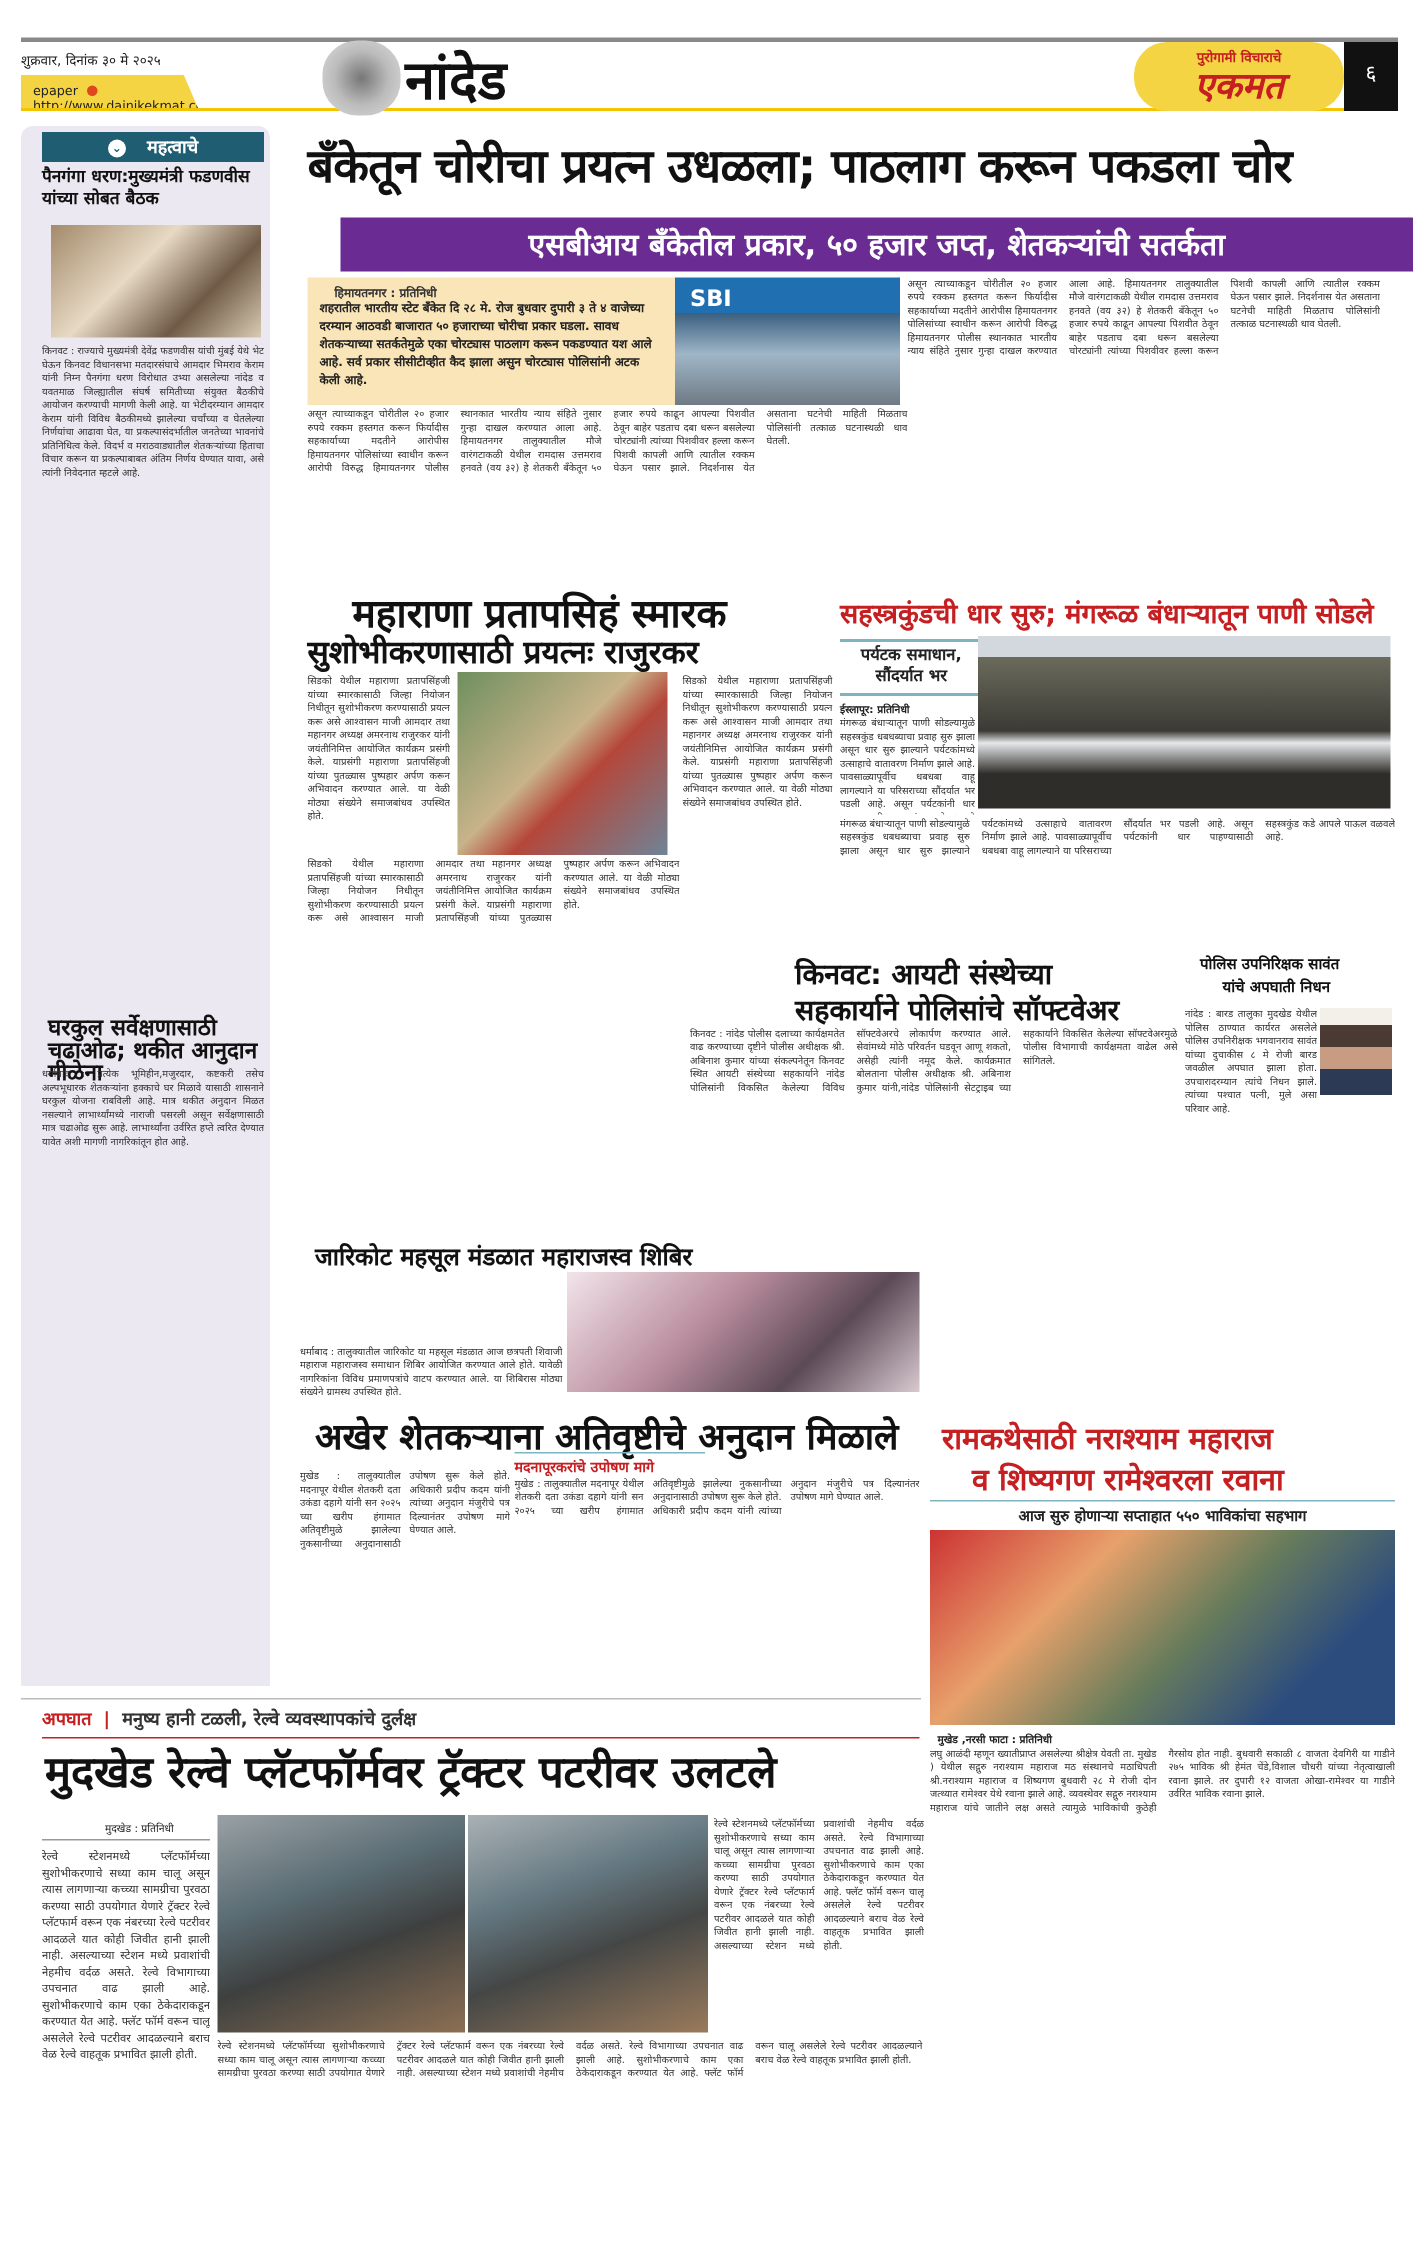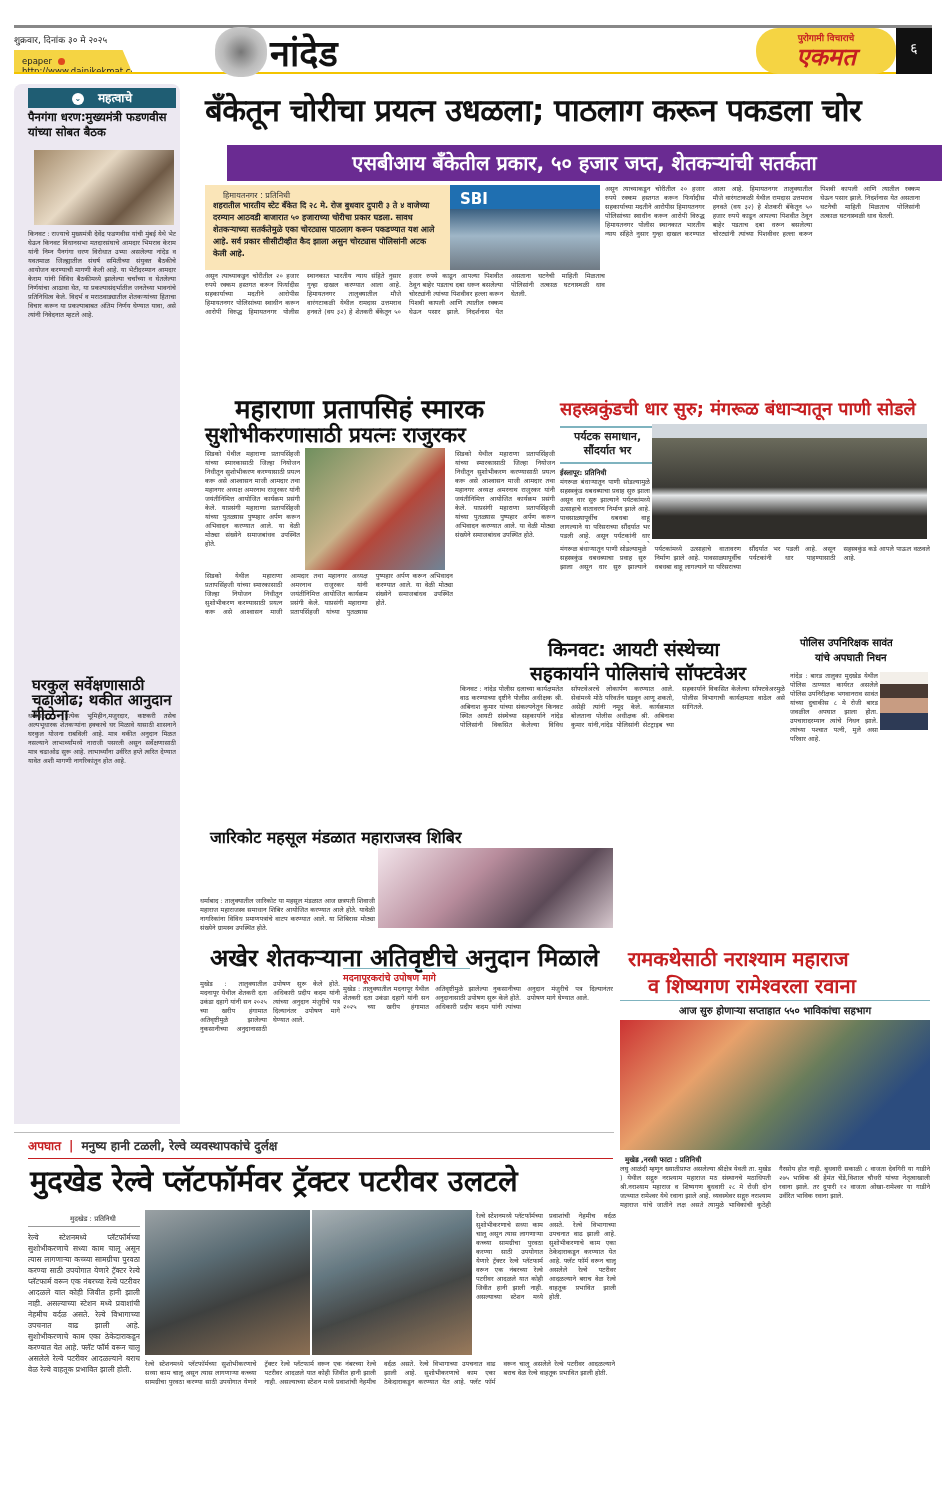--- a/index.html
+++ b/index.html
@@ -20,21 +20,21 @@
   .sidebar { left: 14px; top: 84px; width: 166px; height: 1040px; background: #ece8f1; border-radius: 8px 8px 0 0; }
   .side-head { left: 28px; top: 88px; width: 148px; height: 20px; background: #1f5d73; color: #fff; font-size: 12px; font-weight: bold; text-align: center; line-height: 20px; }
   .side-title { left: 28px; top: 110px; width: 150px; font-size: 11.5px; font-weight: bold; line-height: 15px; color: #111; }
   .side-photo { left: 34px; top: 150px; width: 140px; height: 75px; background: linear-gradient(135deg,#a38a6a,#e7d9c4 40%,#6f5a46 70%,#d9cbb3); }
   .body-text { font-size: 6.5px; line-height: 9px; color: #333; text-align: justify; overflow: hidden; }
   .side-sub { left: 32px; top: 678px; width: 150px; font-size: 15px; font-weight: bold; line-height: 15px; color: #111; }
 
   .h1 { left: 205px; top: 88px; width: 720px; font-size: 31px; font-weight: bold; color: #111; letter-spacing: -0.5px; white-space: nowrap;}
   .sbi-bar { left: 205px; top: 145px; width: 715px; height: 36px; background: #6a2b92; color: #fff; font-size: 20px; font-weight: bold; text-align: center; line-height: 36px; margin-left: 22px; }
   .lead-box { left: 205px; top: 185px; width: 245px; height: 85px; background: #fae5b8; padding: 4px 8px; }
-  .lead-box .by { font-size: 8px; font-weight: normal; color: #333; padding-left: 10px; }
+  .lead-box .by { font-size: 8px; font-weight: bold; color: #333; padding-left: 10px; }
   .lead-box .txt { font-size: 8px; font-weight: bold; line-height: 12px; color: #222; }
   .sbi-photo { left: 450px; top: 185px; width: 150px; height: 85px; background: linear-gradient(180deg,#1f6fb1 0 28%, #3a5f80 28%, #9fb6c7 60%, #6f7a84); }
   .sbi-photo .logo { position:absolute; left: 10px; top: 5px; color:#fff; font-weight:bold; font-size: 15px; }
 
   .h2 { font-weight: bold; color: #111; white-space: nowrap; }
   .red { color: #c61f21; }
   .photo { background: linear-gradient(135deg, #6f8f5e, #c8b38a 45%, #b5473a 60%, #6f8497); }
   .falls { background: linear-gradient(180deg, #d2d8de 0 12%, #6b6b5c 12%, #3b3a35 55%, #e6e8ea 62%, #2f2d29 80%); }
   .track { background: linear-gradient(160deg, #9aa1a4, #5a6c74 35%, #3e403f 60%, #8c6f53); }
   .crowd { background: linear-gradient(135deg, #c33, #e8a16b 30%, #6a7d5b 55%, #2c4c7e 80%); }
@@ -93,21 +93,21 @@
 
 <div class="abs h2 red" style="left:560px;top:396px;font-size:18px;">सहस्त्रकुंडची धार सुरु; मंगरूळ बंधाऱ्यातून पाणी सोडले</div>
 <div class="abs teal-rule" style="left:560px;top:426px;width:95px;"></div>
 <div class="abs" style="left:560px;top:430px;width:95px;font-size:11px;font-weight:bold;text-align:center;line-height:14px;">पर्यटक समाधान, सौंदर्यात भर</div>
 <div class="abs teal-rule" style="left:560px;top:462px;width:95px;"></div>
 <div class="abs falls" style="left:652px;top:424px;width:275px;height:115px;"></div>
 <div class="abs" style="left:560px;top:468px;font-size:7px;font-weight:bold;">ईस्लापूर: प्रतिनिधी</div>
 <div class="abs body-text" style="left:560px;top:478px;width:90px;height:65px;">मंगरूळ बंधाऱ्यातून पाणी सोडल्यामुळे सहस्त्रकुंड धबधब्याचा प्रवाह सुरु झाला असून धार सुरु झाल्याने पर्यटकांमध्ये उत्साहाचे वातावरण निर्माण झाले आहे. पावसाळ्यापूर्वीच धबधबा वाहू लागल्याने या परिसराच्या सौंदर्यात भर पडली आहे. असून पर्यटकांनी धार पाहण्यासाठी सहस्त्रकुंड कडे आपले पाऊल वळवले आहे.</div>
 <div class="abs body-text" style="left:560px;top:545px;width:370px;height:70px;column-count:4;column-gap:8px;">मंगरूळ बंधाऱ्यातून पाणी सोडल्यामुळे सहस्त्रकुंड धबधब्याचा प्रवाह सुरु झाला असून धार सुरु झाल्याने पर्यटकांमध्ये उत्साहाचे वातावरण निर्माण झाले आहे. पावसाळ्यापूर्वीच धबधबा वाहू लागल्याने या परिसराच्या सौंदर्यात भर पडली आहे. असून पर्यटकांनी धार पाहण्यासाठी सहस्त्रकुंड कडे आपले पाऊल वळवले आहे.</div>
 
-<div class="abs h2" style="left:530px;top:636px;font-size:19px;margin-left:18px;">किनवट: आयटी संस्थेच्या</div>
+<div class="abs h2" style="left:530px;top:636px;font-size:19px;">किनवट: आयटी संस्थेच्या</div>
 <div class="abs h2" style="left:530px;top:660px;font-size:19px;">सहकार्याने पोलिसांचे सॉफ्टवेअर</div>
 <div class="abs body-text" style="left:460px;top:685px;width:325px;height:245px;column-count:3;column-gap:8px;">किनवट : नांदेड पोलीस दलाच्या कार्यक्षमतेत वाढ करण्याच्या दृष्टीने पोलीस अधीक्षक श्री. अबिनाश कुमार यांच्या संकल्पनेतून किनवट स्थित आयटी संस्थेच्या सहकार्याने नांदेड पोलिसांनी विकसित केलेल्या विविध सॉफ्टवेअरचे लोकार्पण करण्यात आले. सेवांमध्ये मोठे परिवर्तन घडवून आणू शकतो, असेही त्यांनी नमूद केले. कार्यक्रमात बोलताना पोलीस अधीक्षक श्री. अबिनाश कुमार यांनी,नांदेड पोलिसांनी सेटट्राइब च्या सहकार्याने विकसित केलेल्या सॉफ्टवेअरमुळे पोलीस विभागाची कार्यक्षमता वाढेल असे सांगितले.</div>
 
 <div class="abs h2" style="left:800px;top:635px;font-size:10px;">पोलिस उपनिरिक्षक सावंत</div>
 <div class="abs h2" style="left:815px;top:650px;font-size:10px;">यांचे अपघाती निधन</div>
 <div class="abs" style="left:880px;top:672px;width:48px;height:58px;background:linear-gradient(180deg,#f3efe9 0 20%,#4a3a33 20% 45%,#c89c82 45% 70%,#2d3a55 70%);"></div>
 <div class="abs body-text" style="left:790px;top:672px;width:88px;height:255px;">नांदेड : बारड तालुका मुदखेड येथील पोलिस ठाण्यात कार्यरत असलेले पोलिस उपनिरीक्षक भगवानराव सावंत यांच्या दुचाकीस ८ मे रोजी बारड जवळील अपघात झाला होता. उपचारादरम्यान त्यांचे निधन झाले. त्यांच्या पश्चात पत्नी, मुले असा परिवार आहे.</div>
 
 <div class="abs h2" style="left:210px;top:826px;font-size:16px;">जारिकोट महसूल मंडळात महाराजस्व शिबिर</div>
 <div class="abs body-text" style="left:200px;top:873px;width:175px;height:80px;margin-top:24px;">धर्माबाद : तालुक्यातील जारिकोट या महसूल मंडळात आज छत्रपती शिवाजी महाराज महाराजस्व समाधान शिबिर आयोजित करण्यात आले होते. यावेळी नागरिकांना विविध प्रमाणपत्रांचे वाटप करण्यात आले. या शिबिरास मोठ्या संख्येने ग्रामस्थ उपस्थित होते.</div>

